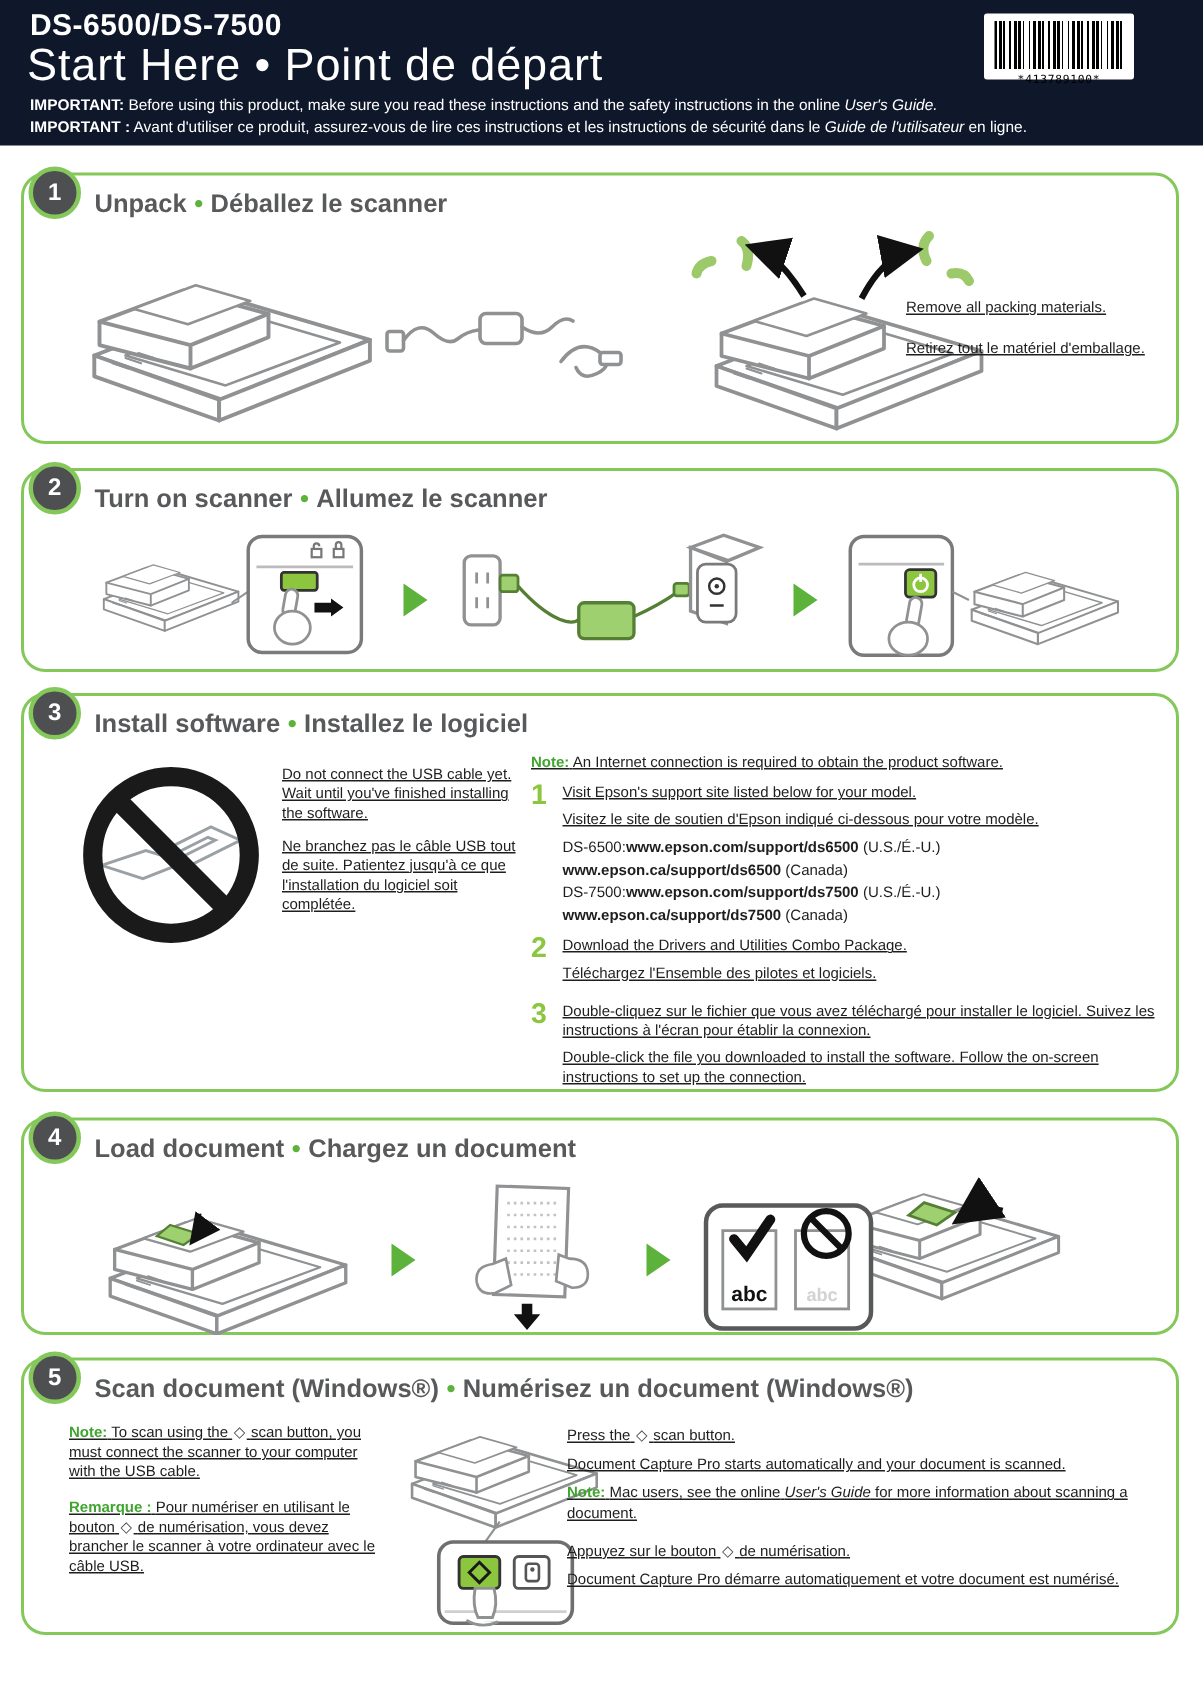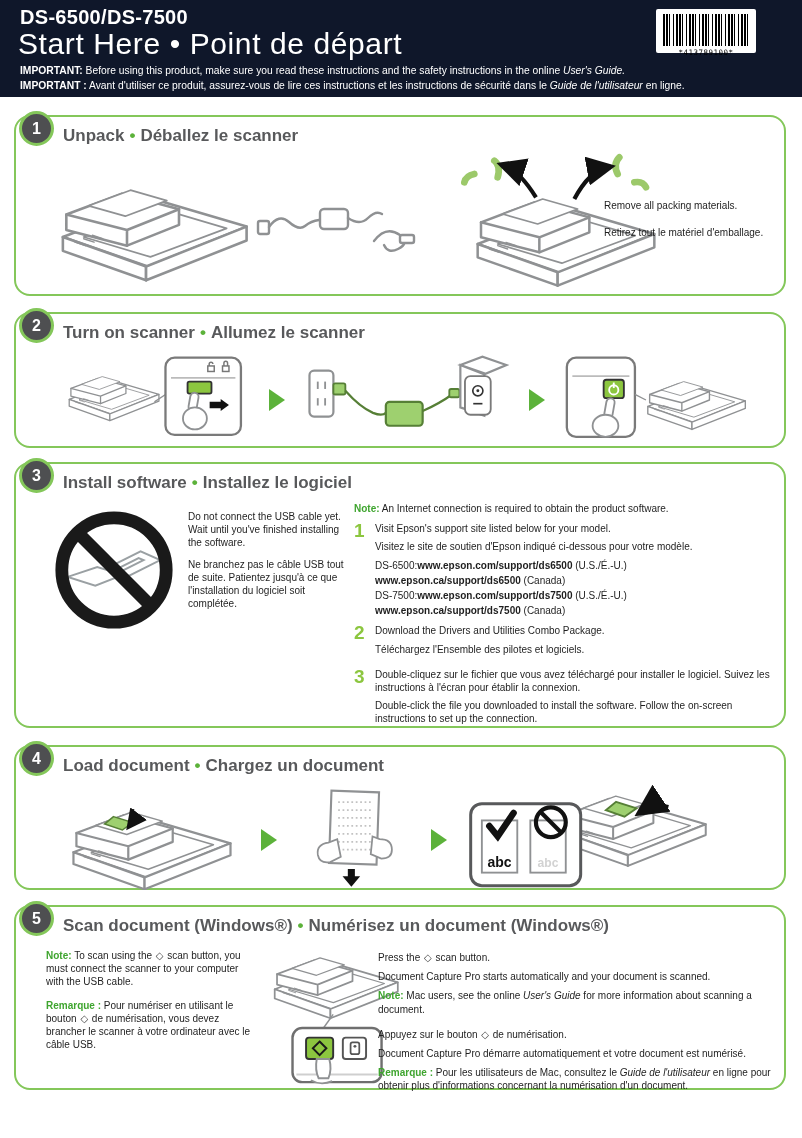--- a/index.html
+++ b/index.html
@@ -24,21 +24,21 @@
            background:#fff;box-sizing:border-box;}
   #sec1{top:115px;height:181px;} #sec2{top:312px;height:136px;} #sec3{top:462px;height:266px;}
   #sec4{top:745px;height:145px;} #sec5{top:905px;height:185px;}
   .badge{position:absolute;top:-6px;left:3px;width:29px;height:29px;border-radius:50%;background:#4e4f51;
          border:3.5px solid #84c75a;color:#fff;font-weight:bold;font-size:16px;
          display:flex;align-items:center;justify-content:center;}
   .sec-title{position:absolute;top:9px;left:47px;font-size:17px;font-weight:bold;color:#58595b;white-space:nowrap;}
   .bullet{color:#5cb23a;padding:0 5px;}
 
   .t{font-size:10px;line-height:1.32;color:#1e1e1e;}
-  .t p{margin:0 0 5px;}
+  .t p{margin:0 0 5px;text-decoration:underline;}
   .glabel{color:#3fa52f;font-weight:bold;}
   .b{font-weight:bold;} .it{font-style:italic;}
   .arrow-right{width:0;height:0;border-top:11px solid transparent;border-bottom:11px solid transparent;
                border-left:16px solid #5cb23a;flex:0 0 auto;}
   .scan-ic{display:inline-block;color:#444;font-weight:bold;padding:0 1px;}
 
   
   .s1-sc1{position:absolute;left:32px;top:42px;}
   .s1-cables{position:absolute;left:240px;top:78px;}
   .s1-sc2{position:absolute;left:440px;top:32px;}
@@ -347,18 +347,17 @@
       </g>
     </svg>
 
     <div class="s5-right t">
       <p><span>Press the</span> <span class="scan-ic">◇</span> <span>scan button.</span></p>
       <p>Document Capture Pro starts automatically and your document is scanned.</p>
       <p><span class="glabel">Note:</span> <span>Mac users, see the online</span> <span class="it">User's Guide</span> <span>for more information about scanning a document.</span></p>
       <div class="fr-group">
         <p><span>Appuyez sur le bouton</span> <span class="scan-ic">◇</span> <span>de numérisation.</span></p>
         <p>Document Capture Pro démarre automatiquement et votre document est numérisé.</p>
-        <p><span class="glabel">Remarque :</span> <span>Pour les utilisateurs de Mac, consultez le</span> <span class="it">Guide de l'utilisateur</span> <span>en ligne pour obtenir plus d'informations concernant la numérisation d'un document.</span></p>
       </div>
     </div>
   </div>
 
 </div>
 
 </body></html>

